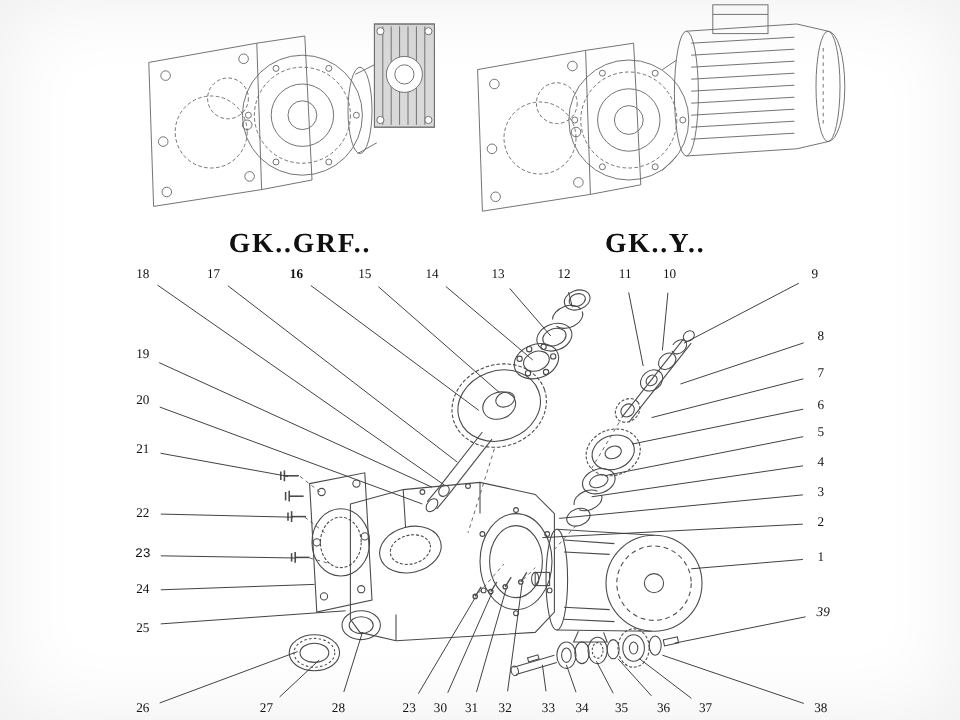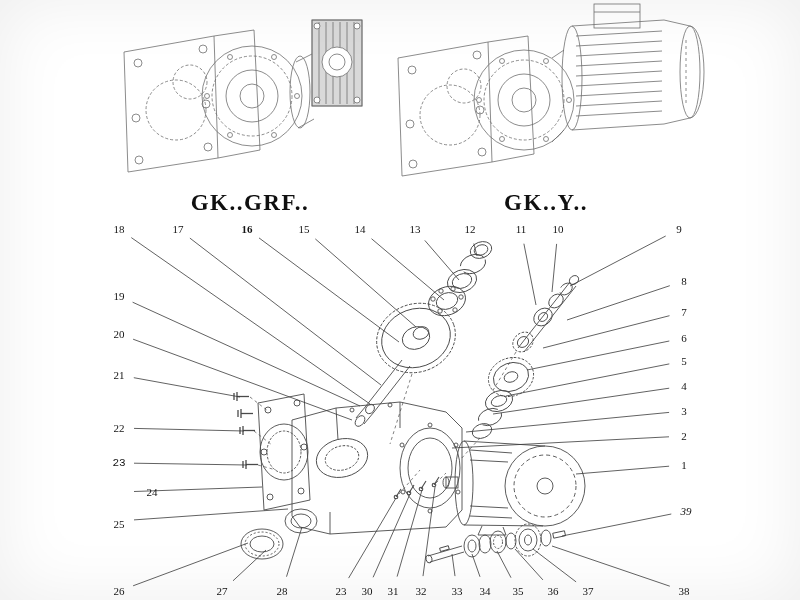--- a/index.html
+++ b/index.html
@@ -357,21 +357,21 @@
       <div class="callout" style="left: 684px; top: 386px;">4</div>
       <div class="callout" style="left: 684px; top: 411px;">3</div>
       <div class="callout" style="left: 684px; top: 436px;">2</div>
       <div class="callout" style="left: 684px; top: 465px;">1</div>
       <div class="callout" style="left: 686px; top: 511px; font-style: italic;">39</div>
       <div class="callout" style="left: 119px; top: 296px;">19</div>
       <div class="callout" style="left: 119px; top: 334px;">20</div>
       <div class="callout" style="left: 119px; top: 375px;">21</div>
       <div class="callout" style="left: 119px; top: 428px;">22</div>
       <div class="callout" style="left: 119px; top: 463px; font-family: Liberation Mono, monospace;">23</div>
-      <div class="callout" style="left: 119px; top: 492px; margin-left: 33px;">24</div>
+      <div class="callout" style="left: 119px; top: 492px;">24</div>
       <div class="callout" style="left: 119px; top: 524px;">25</div>
       <div class="callout" style="left: 119px; top: 591px;">26</div>
       <div class="callout" style="left: 222px; top: 591px;">27</div>
       <div class="callout" style="left: 282px; top: 591px;">28</div>
       <div class="callout" style="left: 341px; top: 591px;">23</div>
       <div class="callout" style="left: 367px; top: 591px;">30</div>
       <div class="callout" style="left: 393px; top: 591px;">31</div>
       <div class="callout" style="left: 421px; top: 591px;">32</div>
       <div class="callout" style="left: 457px; top: 591px;">33</div>
       <div class="callout" style="left: 485px; top: 591px;">34</div>

